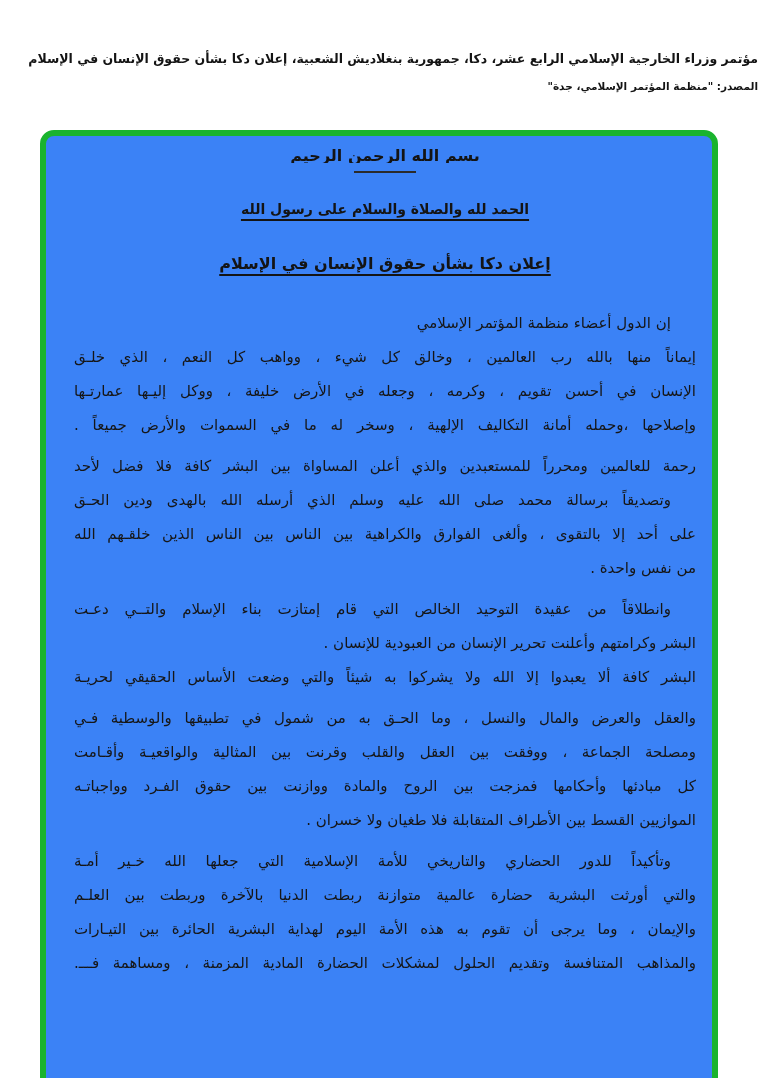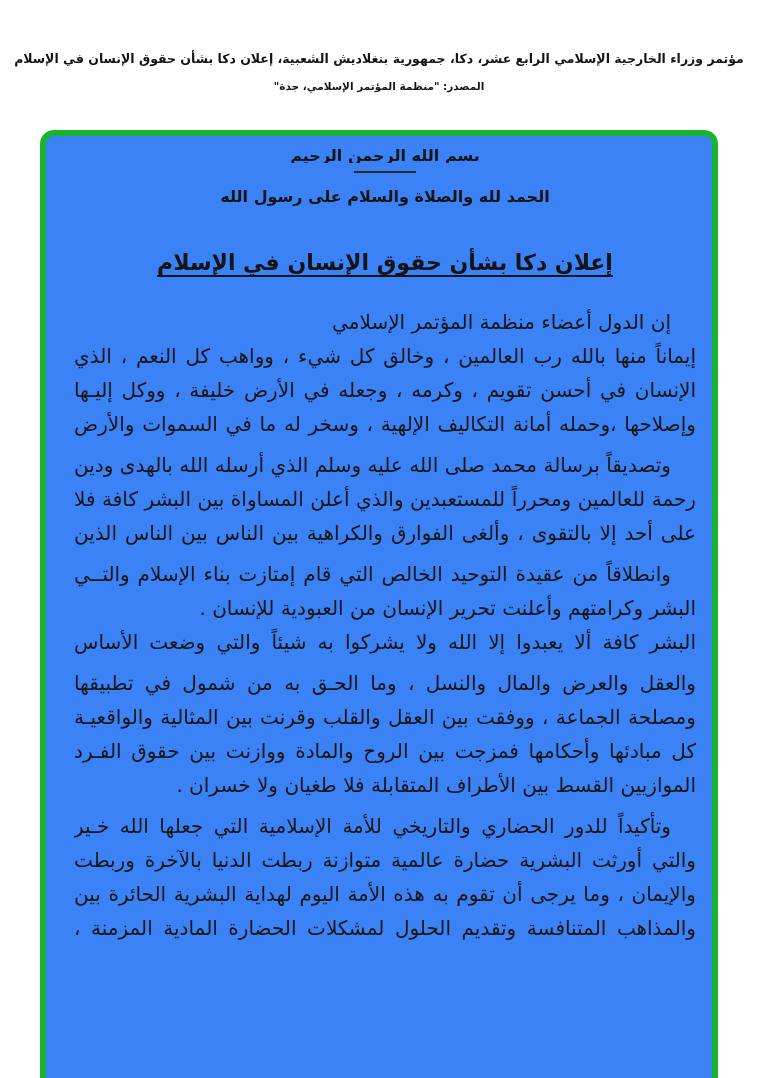--- a/index.html
+++ b/index.html
@@ -8,21 +8,20 @@
     position: relative;
     background: #ffffff;
     color: #141414;
     font-family: "DejaVu Sans", sans-serif;
     overflow: hidden;
   }
 
   
   .page-header {
     padding-top: 50px;
-    text-align: center;
     direction: rtl;
     font-weight: bold;
   }
   .header-line1 { font-size: 12.5px; line-height: 18px; letter-spacing: 0; }
   .header-line2 { font-size: 10.5px; line-height: 15px; margin-top: 11px; }
 
   
   .doc-frame {
     position: absolute;
     left: 40px;
@@ -50,48 +49,49 @@
     line-height: 24px;
     margin-top: -7px;
   }
   .divider-rule {
     width: 62px;
     margin: 8px auto 0;
     border-top: 2px solid #2b2b2b;
   }
 
   .salutation {
-    margin-top: 12px;
+    margin-top: 24px;
+    text-align: center;
+    direction: rtl;
+    font-weight: bold;
+    font-size: 14px;
+    line-height: 24px;
+    text-decoration: underline;
+    text-decoration-thickness: 1.5px;
+    text-underline-offset: 5px;
+  }
+  .doc-title {
+    margin-top: 31px;
     text-align: center;
     direction: rtl;
     font-weight: bold;
     font-size: 16px;
-    line-height: 24px;
-    text-decoration-thickness: 1.5px;
-    text-underline-offset: 5px;
-  }
-  .doc-title {
-    margin-top: 42px;
-    text-align: center;
-    direction: rtl;
-    font-weight: bold;
-    font-size: 22px;
     line-height: 24px;
     text-decoration: underline;
     text-decoration-thickness: 1.5px;
     text-underline-offset: 5px;
   }
 
   
   .doc-body { margin-top: 30px; }
   .para { margin-bottom: 7px; }
   .line {
     direction: rtl;
     text-align: right;
-    font-size: 20px;
+    font-size: 15px;
     line-height: 34px;
     height: 34px;
     overflow: hidden;
     color: #161616;
   }
   .line.just {
     text-align: justify;
     text-align-last: justify;
   }
   .line.ind { padding-right: 25px; }
@@ -115,23 +115,24 @@
   <div class="doc-title">إعلان دكا بشأن حقوق الإنسان في الإسلام</div>
 
   <div class="doc-body" id="paragraphs">
       <div class="para">
         <div class="line ind">إن الدول أعضاء منظمة المؤتمر الإسلامي</div>
         <div class="line just">إيماناً منها بالله رب العالمين ، وخالق كل شيء ، وواهب كل النعم ، الذي خلـق</div>
         <div class="line just">الإنسان في أحسن تقويم ، وكرمه ، وجعله في الأرض خليفة ، ووكل إليـها عمارتـها</div>
         <div class="line just">وإصلاحها ،وحمله أمانة التكاليف الإلهية ، وسخر له ما في السموات والأرض جميعاً .</div>
       </div>
       <div class="para">
+        <div class="line just">رحمة للعالمين ومحرراً للمستعبدين والذي أعلن المساواة بين البشر كافة فلا فضل لأحد</div>
         <div class="line just ind">وتصديقاً برسالة محمد صلى الله عليه وسلم الذي أرسله الله بالهدى ودين الحـق</div>
-        <div class="line just">رحمة للعالمين ومحرراً للمستعبدين والذي أعلن المساواة بين البشر كافة فلا فضل لأحد</div>
         <div class="line just">على أحد إلا بالتقوى ، وألغى الفوارق والكراهية بين الناس بين الناس الذين خلقـهم الله</div>
+        <div class="line">من نفس واحدة .</div>
       </div>
       <div class="para">
         <div class="line just ind">وانطلاقاً من عقيدة التوحيد الخالص التي قام إمتازت بناء الإسلام والتــي دعـت</div>
         <div class="line">البشر وكرامتهم وأعلنت تحرير الإنسان من العبودية للإنسان .</div>
         <div class="line just">البشر كافة ألا يعبدوا إلا الله ولا يشركوا به شيئاً والتي وضعت الأساس الحقيقي لحريـة</div>
       </div>
       <div class="para">
         <div class="line just">والعقل والعرض والمال والنسل ، وما الحـق به من شمول في تطبيقها والوسطية فـي</div>
         <div class="line just">ومصلحة الجماعة ، ووفقت بين العقل والقلب وقرنت بين المثالية والواقعيـة وأقـامت</div>
         <div class="line just">كل مبادئها وأحكامها فمزجت بين الروح والمادة ووازنت بين حقوق الفـرد وواجباتـه</div>

